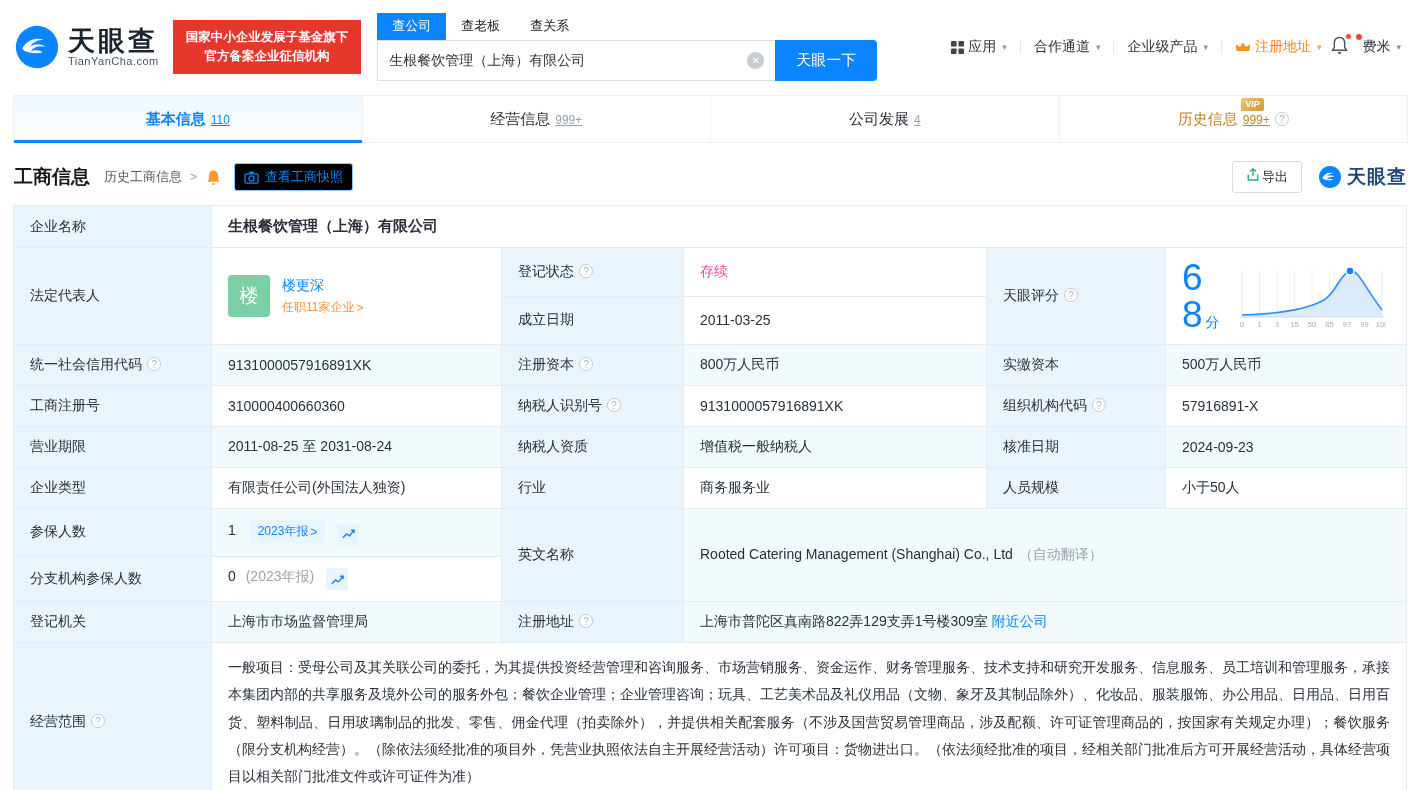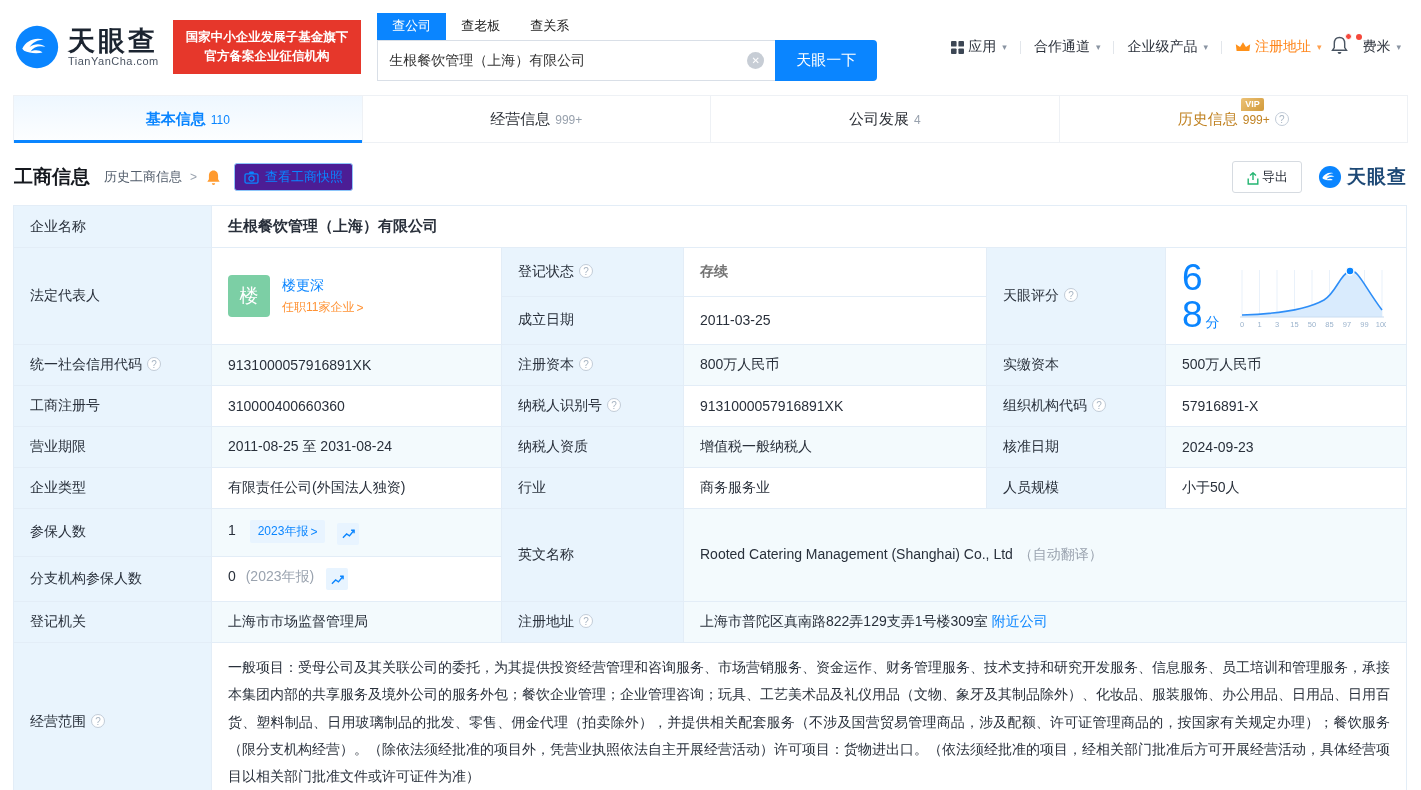--- a/index.html
+++ b/index.html
@@ -35,53 +35,53 @@
   .vip-link { color:#ff8519; }
   .vip-link .caret { color:#ff9f4d; }
   .bell-wrap { position:relative; margin:0 10px 0 6px; }
   .red-dot { position:absolute; top:-3px; right:-4px; width:7px; height:7px; background:#f5483b; border-radius:50%; border:1px solid #fff; }
   .user-dot { position:absolute; top:-4px; left:-2px; width:6px; height:6px; background:#f5483b; border-radius:50%; }
 
   
   .tabs { display:flex; margin:5px 13px 0; border:1px solid #eef1f5; }
   .tab { flex:1; text-align:center; padding:14px 0 13px; font-size:15px; color:#2b2f36; position:relative; border-right:1px solid #eef1f5; }
   .tab:last-child { border-right:none; }
-  .tab .cnt { font-size:12px; color:#98a1ad; margin-left:5px; }
+  .tab .cnt { font-size:12px; color:#98a1ad; margin-left:5px;text-decoration:underline; }
   .tab.active { color:#0a85ff; font-weight:bold; background:linear-gradient(180deg,#eef7ff,#fdfeff); }
   .tab.active .cnt { color:#0a85ff; font-weight:normal; }
   .tab.active::after { content:""; position:absolute; left:0; right:0; bottom:-1px; height:3px; background:#0a85ff; }
   .tab.history { color:#c08222; }
   .tab.history .cnt { color:#c08222; }
   .vip-tag { position:absolute; top:2px; left:calc(50% + 8px); background:linear-gradient(135deg,#ecc277,#d29a3a); color:#fff; font-size:9px; font-weight:bold; padding:0 4px; line-height:13px; border-radius:2px 2px 2px 0; }
 
   
   .sec-head { display:flex; align-items:center; margin:18px 14px 12px; }
   .sec-title { font-size:19px; font-weight:bold; color:#16191f; }
   .hist-link { margin-left:14px; font-size:13px; color:#525d6b; display:flex; align-items:center; gap:8px;justify-content:space-between; }
   .hist-link .arr { color:#9aa3af; font-size:12px; }
   .sec-bell { margin-left:9px; display:flex; }
-  .snap-btn { margin-left:13px; display:inline-flex; align-items:center; gap:6px; border:1px solid #8ec6fa; background:#4c1d95; color:#0a85ff; font-size:13px; padding:4px 9px; border-radius:3px; }
+  .snap-btn { margin-left:13px; display:inline-flex; align-items:center; gap:6px; border:1px solid #8ec6fa; background:#000000; color:#0a85ff; font-size:13px; padding:4px 9px; border-radius:3px; }
   .sec-right { margin-left:auto; display:flex; align-items:center; gap:16px; }
-  .export-btn { display:inline-flex; align-items:flex-end; gap:2px; border:1px solid #d6dbe1; background:#fff; border-radius:3px; padding:6px 13px; font-size:13px; color:#2b313b; }
+  .export-btn { display:inline-flex; align-items:flex-start; gap:2px; border:1px solid #d6dbe1; background:#fff; border-radius:3px; padding:6px 13px; font-size:13px; color:#2b313b; }
   .brand { display:flex; align-items:center; gap:5px; }
   .brand-swirl { width:24px; height:24px; display:block; }
   .brand-text { font-size:19px; font-weight:bold; color:#1e4976; letter-spacing:1px; }
 
   
   .info-table { width:calc(100% - 27px); margin:0 14px 22px 13px; border-collapse:collapse; table-layout:fixed; font-size:14px; }
   .info-table td { border:1px solid #e3edf7; padding:11px 16px; vertical-align:middle; color:#29303b; word-break:break-all; }
   td.lbl { background:#e9f4fd; }
   tr.alt td.val { background:#f3fafd; }
   .company-name { font-weight:600; font-size:15px; }
   .q { display:inline-block; width:14px; height:14px; border:1px solid #c2ccd8; border-radius:50%; color:#a9b6c4; font-size:10px; line-height:13px; text-align:center; margin-left:5px; vertical-align:1px; background:#fff; }
   .rep-cell { display:flex; align-items:center; gap:12px; }
   .avatar { width:42px; height:42px; border-radius:4px; background:#7ccfa5; color:#fff; font-size:19px; display:flex; align-items:center; justify-content:center; flex:none; }
   .rep-name { color:#0a85ff; font-size:14px; line-height:1.3; }
   .rep-link { color:#ff9234; font-size:12px; margin-top:5px; display:flex; align-items:center; gap:2px; }
-  .status-active { color:#737373;font-weight:bold; }
+  .status-active { color:#ec4899; }
   .score-cell { display:flex; align-items:center; gap:16px; padding-right:4px; }
   .score-num { font-size:37px; color:#0a85ff; line-height:1; }
   .score-unit { font-size:14px; color:#0a85ff; margin-left:3px; }
   .score-chart { flex:none; display:block; }
   .tag-report { background:#e8f4ff; color:#0a85ff; font-size:12px; padding:3px 8px; border-radius:2px; margin-left:10px; display:inline-flex; align-items:center; gap:2px; }
   .icon-box { display:inline-flex; width:22px; height:22px; background:#e8f4ff; border-radius:2px; align-items:center; justify-content:center; margin-left:8px; vertical-align:-5px; }
   .gray-note { color:#9aa3af; margin-left:6px; }
   .blue-link { color:#0a85ff; }
   .en-note { color:#9aa3af; margin-left:6px; }
   .scope-text { line-height:1.95; text-align:justify; }

